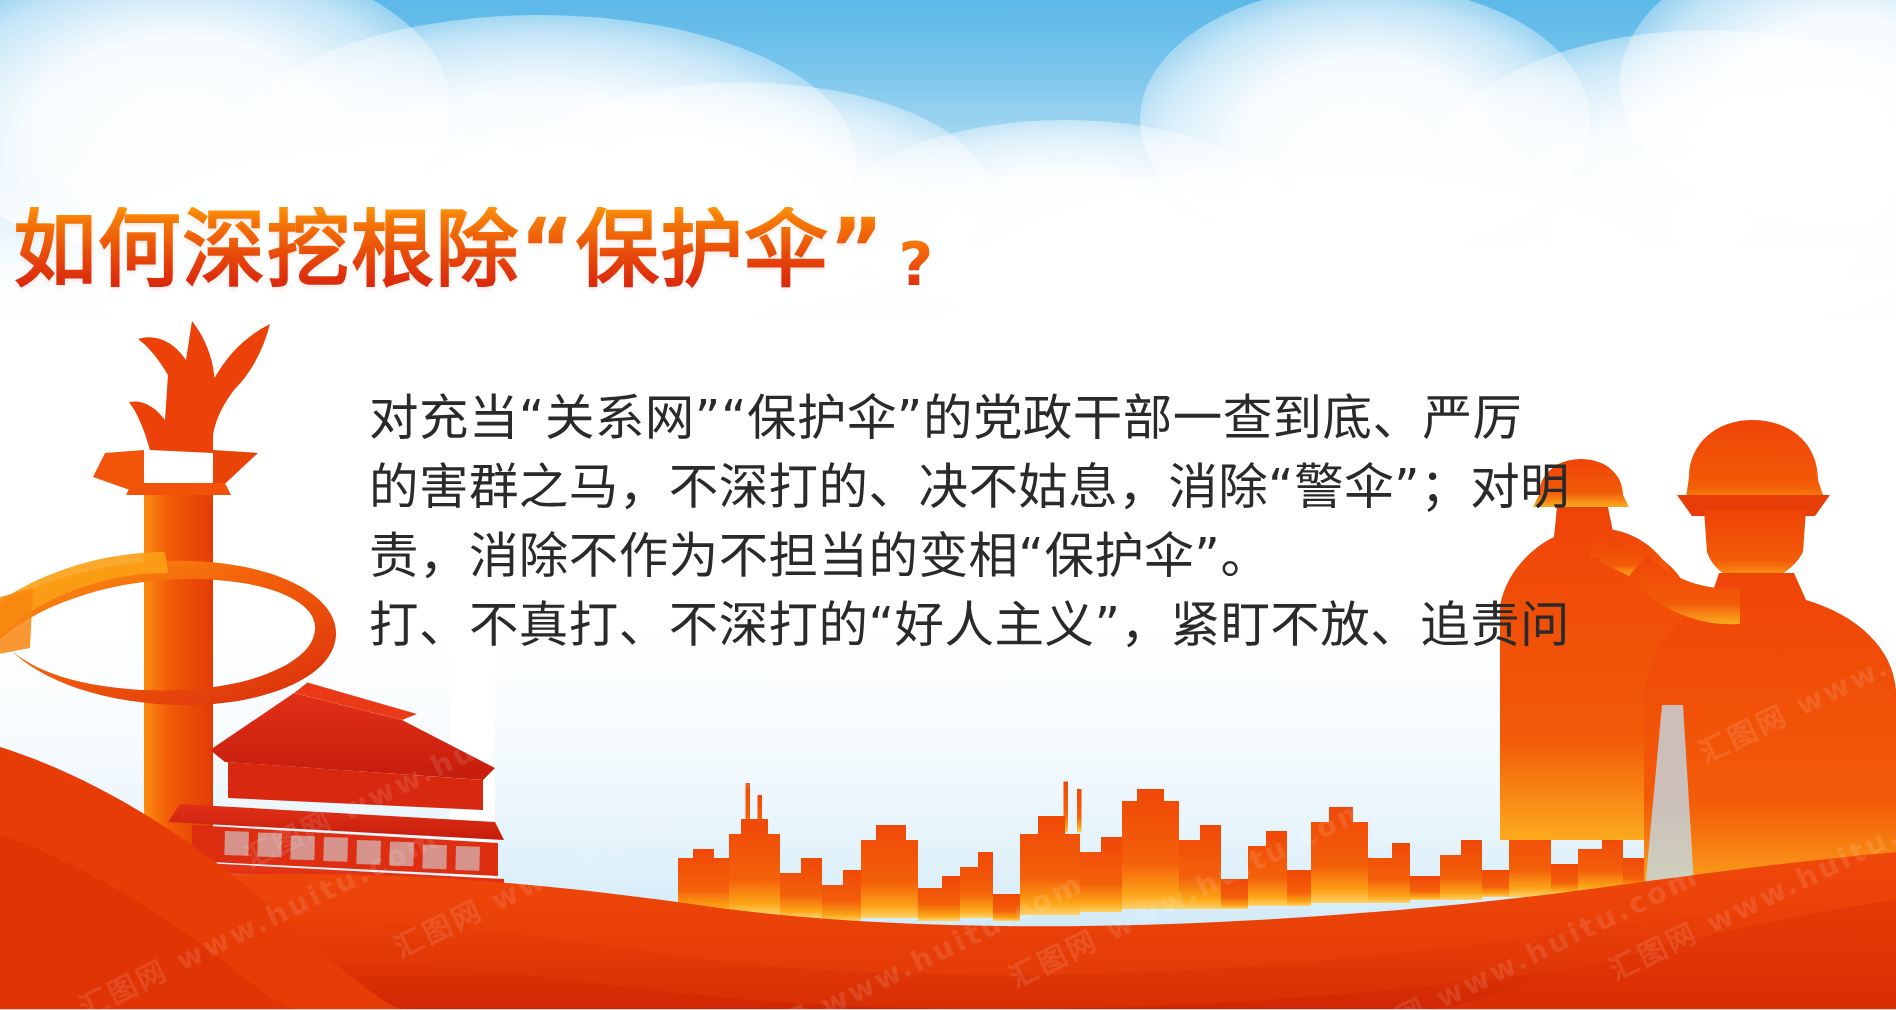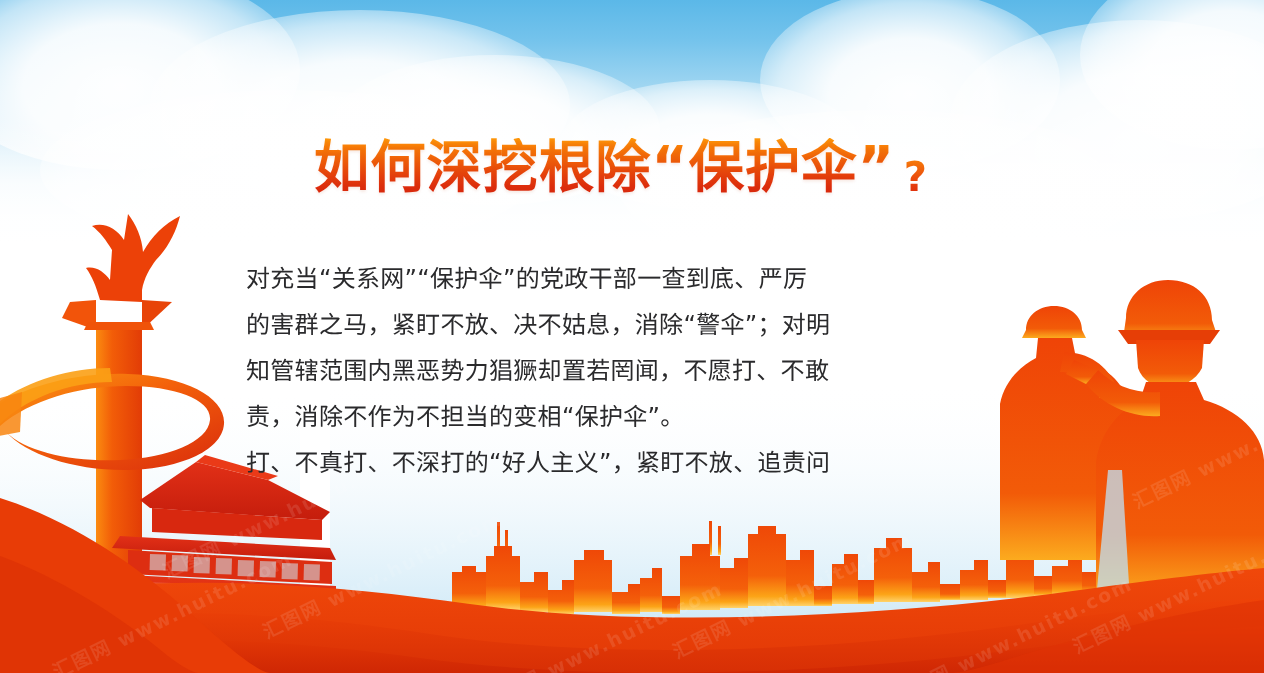--- a/index.html
+++ b/index.html
@@ -67,21 +67,20 @@
     width: 1264px;
     height: 673px;
   }
 
   
   .title-wrap {
     position: absolute;
     left: 0;
     top: 138px;
     width: 1232px;
-    text-align: center;
     white-space: nowrap;
   }
   .title {
     display: inline-block;
     font-family: "DejaVu Sans", "Liberation Sans", sans-serif;
     font-size: 57px;
     font-weight: bold;
     letter-spacing: 1px;
     line-height: 1.05;
     background: linear-gradient(to bottom,
@@ -110,21 +109,21 @@
     -webkit-text-fill-color: transparent;
   }
 
   
   .body-text {
     position: absolute;
     left: 246px;
     top: 256px;
     width: 790px;
     font-family: "DejaVu Sans", "Liberation Sans", sans-serif;
-    font-size: 24px;
+    font-size: 33px;
     line-height: 46px;
     color: #2a2a2c;
     letter-spacing: 0.3px;
     text-align: justify;
   }
   .body-text p {
     margin: 0;
     white-space: nowrap;
   }
 
@@ -430,22 +429,21 @@
                L 1264,673 Z" fill="#df3205" opacity="0.6"></path>
     </g>
   </svg>
 
   <div class="title-wrap">
     <span class="title">如何深挖根除“保护伞”</span><span class="title-q">?</span>
   </div>
 
   <div class="body-text">
     <p>对充当“关系网”“保护伞”的党政干部一查到底、严厉</p>
-    <p>的害群之马，紧盯不放、决不姑息，消除“警伞”；对明</p>
-    <p>知管辖范围内黑恶势力猖獗却置若罔闻，不愿打、不敢</p>
+    <p>的害群之马，不深打的、决不姑息，消除“警伞”；对明</p>
     <p>责，消除不作为不担当的变相“保护伞”。</p>
     <p>打、不真打、不深打的“好人主义”，紧盯不放、追责问</p>
   </div>
 
   <div class="watermarks">
     <div class="wm" style="left:40px;  top:600px;">汇图网 www.huitu.com</div>
     <div class="wm" style="left:250px; top:560px;">汇图网 www.huitu.com</div>
     <div class="wm" style="left:470px; top:630px;">汇图网 www.huitu.com</div>
     <div class="wm" style="left:660px; top:580px;">汇图网 www.huitu.com</div>
     <div class="wm" style="left:880px; top:625px;">汇图网 www.huitu.com</div>

